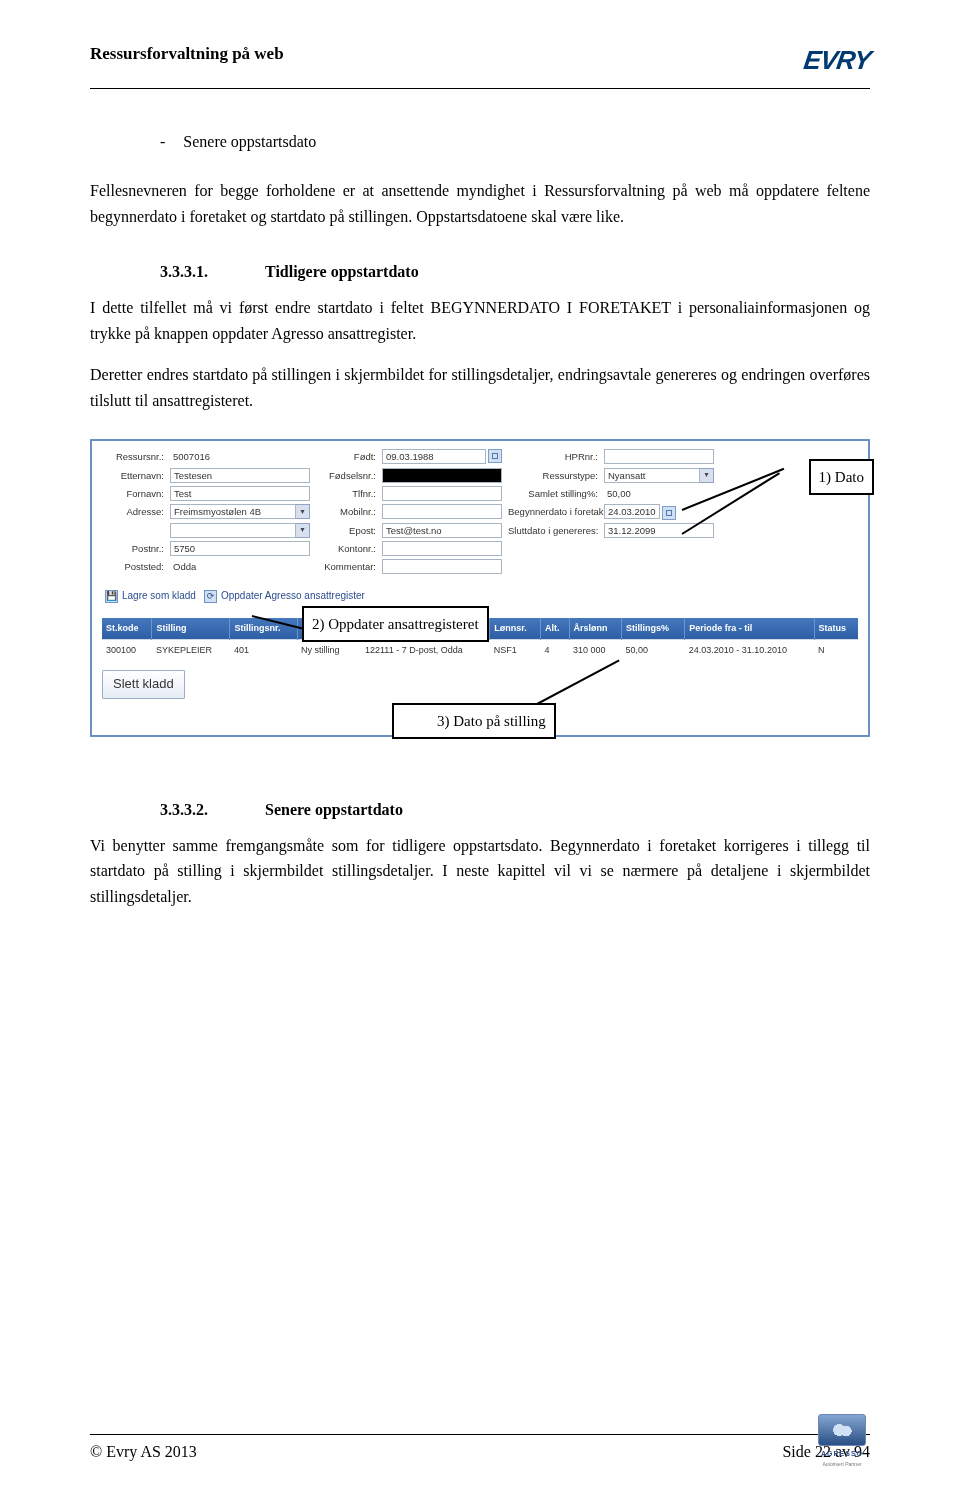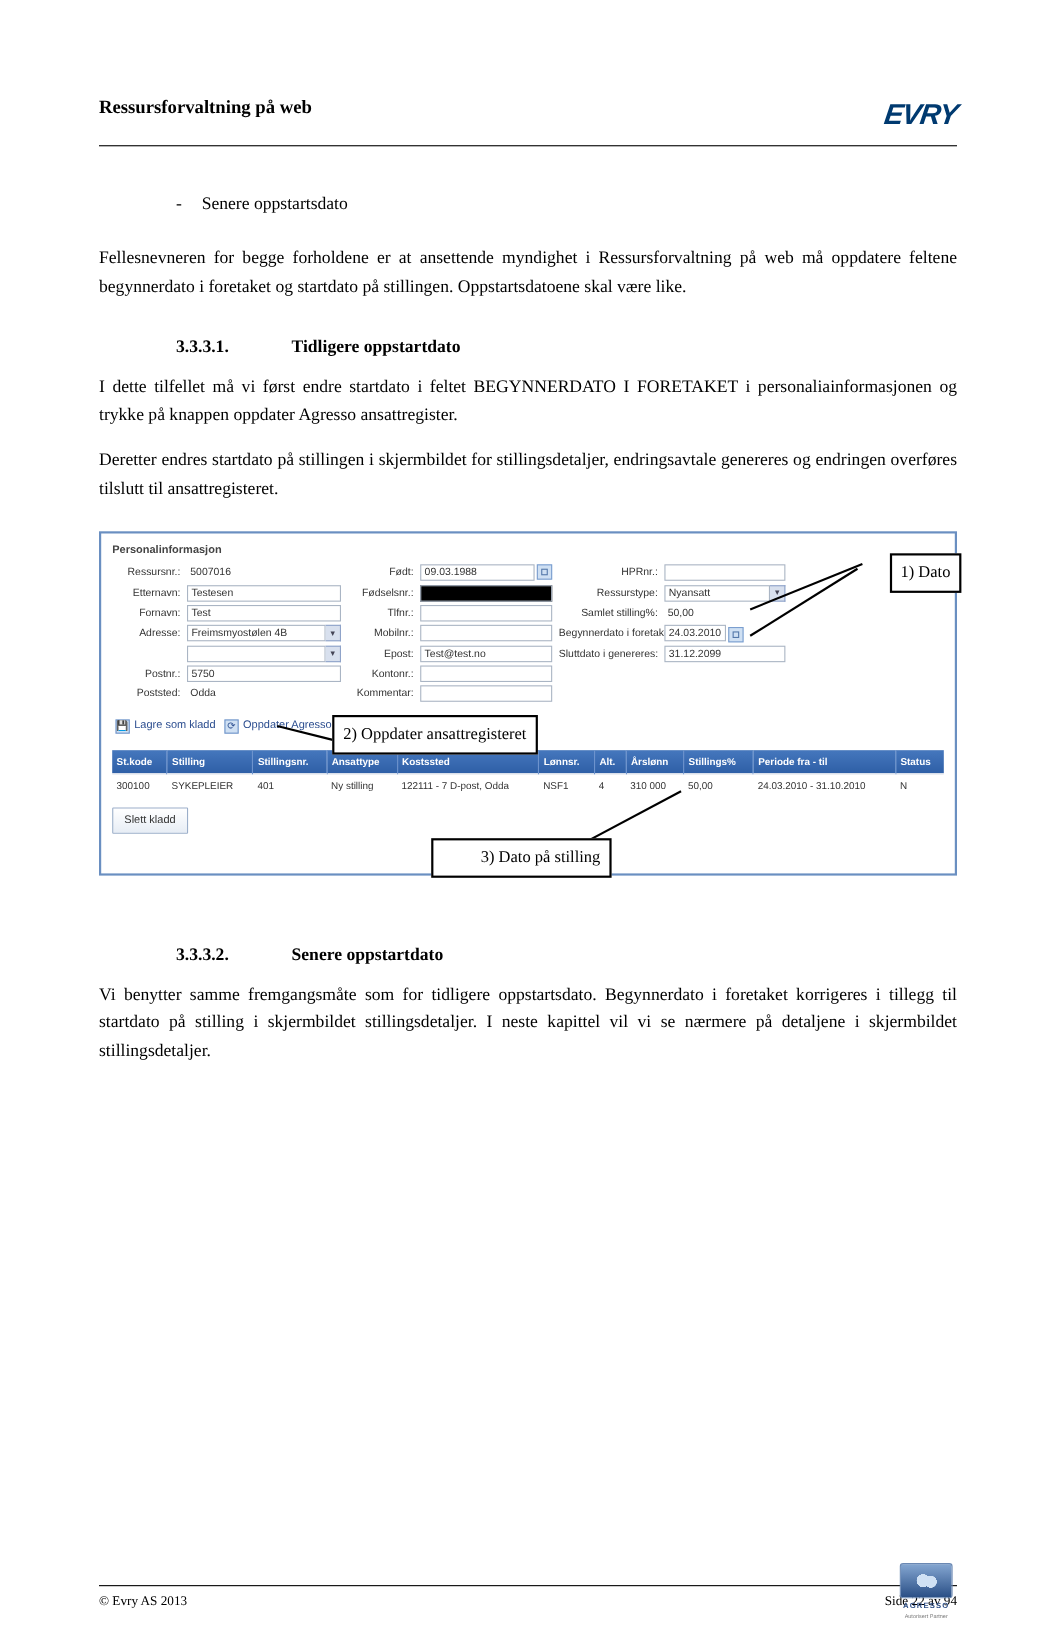--- a/index.html
+++ b/index.html
@@ -12,21 +12,20 @@
     min-height: 1499px;
     background: #fff;
     position: relative;
     padding: 40px 90px 50px 90px;
   }
   .header {
     display: flex;
     justify-content: space-between;
     align-items: flex-start;
     margin-bottom: 6px;
-    margin-top: 44px;
   }
   .header-title {
     font-weight: bold;
     font-size: 17px;
   }
   .logo-evry {
     font-family: Arial, sans-serif;
     font-weight: 900;
     font-style: italic;
     font-size: 26px;
@@ -106,30 +105,30 @@
   .action-row { display:flex; gap:2px; align-items:center; margin: 6px 0 12px 0; }
   .link-btn { display:flex; align-items:center; gap:4px; color:#2b4d8f; font-size:10px; padding:2px 3px; }
   .link-btn .lk-ic { width:13px; height:13px; background:#cfe0f3; border:1px solid #6f93c9; display:flex; align-items:center; justify-content:center; font-size:9px;}
   .tbl { width:100%; border-collapse:collapse; font-size:9px; }
   .tbl th { background: linear-gradient(#4577bd, #2e5fa6); color:#fff; font-weight:bold; text-align:left; padding:3px 4px; border-right:1px solid #6d93cd; font-size:9px;}
   .tbl th:last-child { border-right:none; }
   .tbl td { background:#fff; padding:3px 4px; border-top:1px solid #d0d8e4; color:#333; }
   .slett-btn {
     display:inline-block; margin-top:10px;
     border:1px solid #9baec9; background:linear-gradient(#fff,#e7edf5);
-    padding:3px 10px; font-size:10px; color:#333; border-radius:1px;
+    padding:3px 10px; font-size:13px; color:#333; border-radius:1px;
   }
   .footer {
     position: absolute;
     bottom: 34px;
     left: 90px;
     right: 90px;
   }
   hr.footer-rule { border:none; border-top:1px solid #000; margin-bottom:4px; }
-  .footer-row { display:flex; justify-content:space-between; align-items:flex-start; font-size:12px; }
+  .footer-row { display:flex; justify-content:space-between; align-items:flex-start; font-size:16px; }
   .agresso-logo {
     width: 56px; position:absolute; right:0; top:-20px;
     display:flex; flex-direction:column; align-items:center;
   }
   .agresso-box {
     width:48px; height:32px; border:1px solid #6a88b3; background:linear-gradient(#84a6d1,#2a4f86);
     border-radius:3px; display:flex; align-items:center; justify-content:center;
   }
   .agresso-anim { width:28px; height:20px; background:radial-gradient(circle at 40% 50%, #d0e1f4 30%, rgba(255,255,255,0) 31%), radial-gradient(circle at 65% 55%, #d0e1f4 25%, rgba(255,255,255,0) 26%); }
   .agresso-txt { font-family: Arial, sans-serif; font-size:7px; letter-spacing:1px; color:#2f4f85; font-weight:bold; margin-top:2px; text-align:center; }
@@ -151,21 +150,20 @@
 <p class="body">Fellesnevneren for begge forholdene er at ansettende myndighet i Ressursforvaltning på web må oppdatere feltene begynnerdato i foretaket og startdato på stillingen. Oppstartsdatoene skal være like.</p>
 
 <div class="sec-head">
   <span class="sec-num">3.3.3.1.</span>
   <span class="sec-title">Tidligere oppstartdato</span>
 </div>
 <p class="body">I dette tilfellet må vi først endre startdato i feltet BEGYNNERDATO I FORETAKET i personaliainformasjonen og trykke på knappen oppdater Agresso ansattregister.</p>
 <p class="body">Deretter endres startdato på stillingen i skjermbildet for stillingsdetaljer, endringsavtale genereres og endringen overføres tilslutt til ansattregisteret.</p>
 
 <div class="figure">
-  <div class="fig-section-title">Personalinformasjon</div>
 
   <div class="pi-grid">
     <div class="lbl">Ressursnr.:</div>
     <div class="val static">5007016</div>
     <div class="lbl">Født:</div>
     <div style="display:flex;">
       <div class="inp" style="flex:1">09.03.1988</div>
       <span class="date-bt"></span>
     </div>
     <div class="lbl">HPRnr.:</div>

